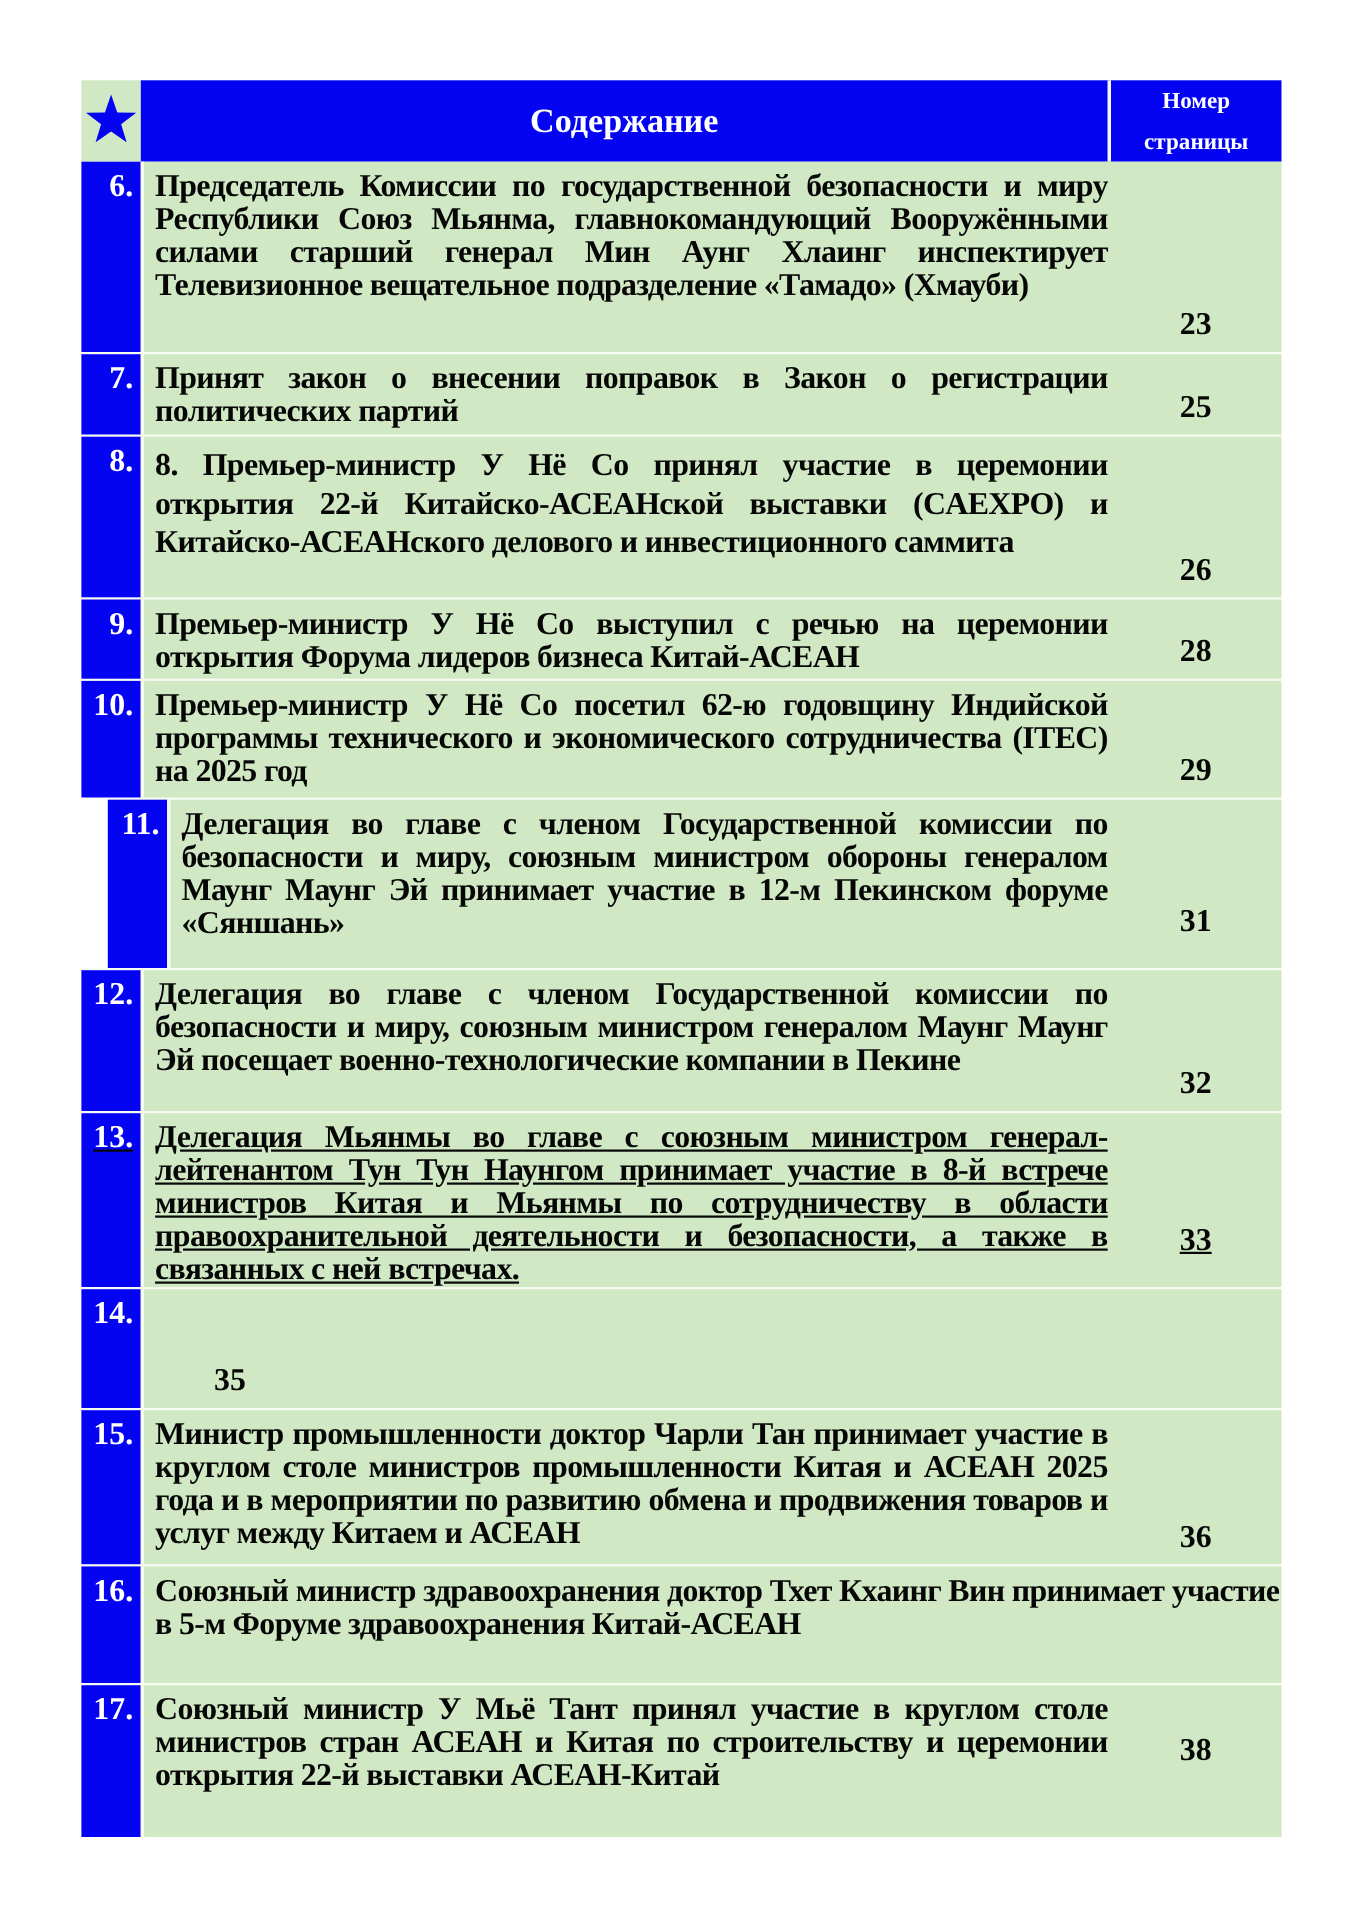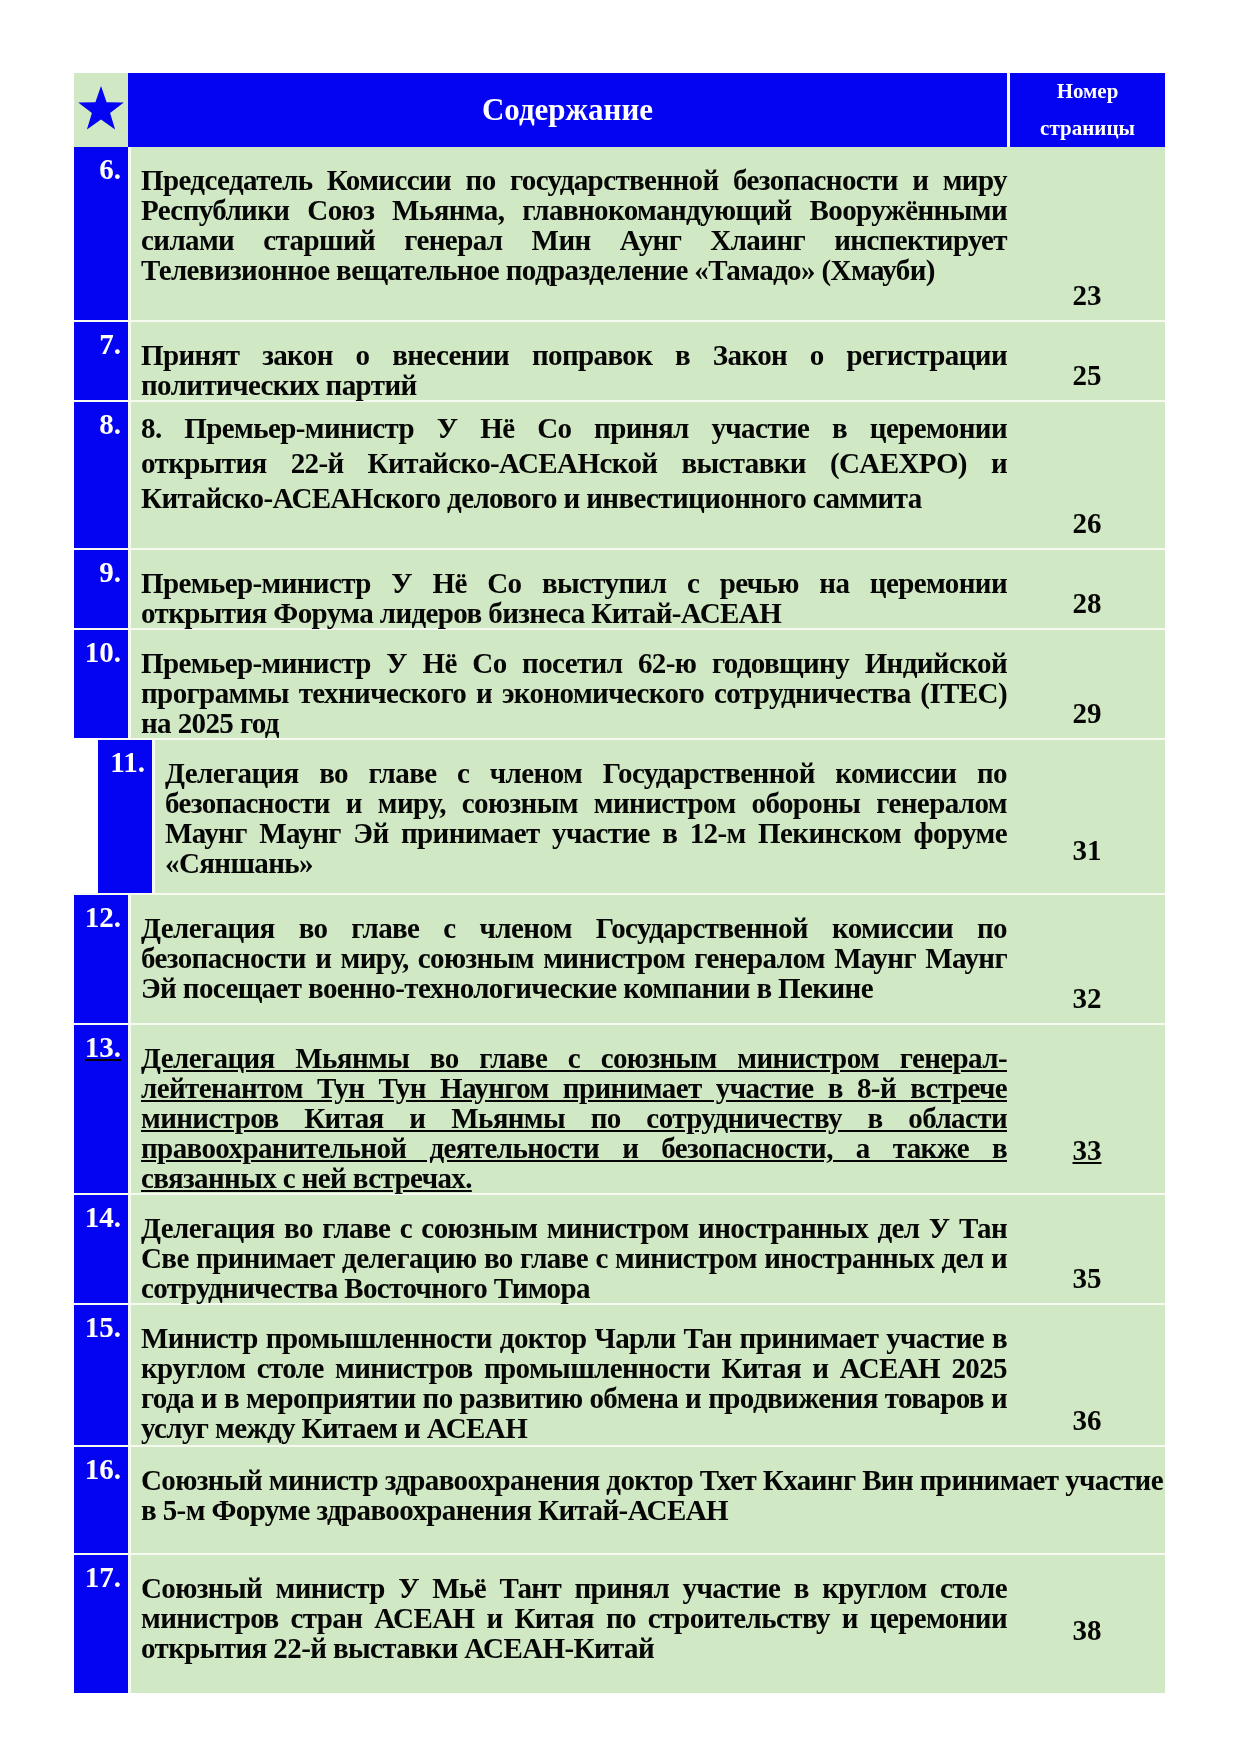--- a/index.html
+++ b/index.html
@@ -46,38 +46,38 @@
   .cell{
     background:var(--green,#d0e8c3);
     border-left:3px solid var(--sep,#f7faf0);
     display:flex;
   }
   .txt{
     flex:1;
     font-size:29px;line-height:30px;
     letter-spacing:-0.6px;
     text-align:justify;
-    padding:18px 2px 0 10px;
+    padding:7px 2px 0 10px;
   }
   .pg{
     width:156px;flex-shrink:0;
     display:flex;align-items:flex-end;justify-content:center;
     font-size:29px;line-height:30px;
     padding-bottom:10px;
   }
   
   .rh-6 {min-height:175px;} .rh-7 {min-height:75px;}  .rh-8 {min-height:148px;}
   .rh-9 {min-height:74px;}  .rh-10{min-height:108px;} .rh-11{min-height:155px;margin-left:24px;}
   .rh-12{min-height:130px;} .rh-13{min-height:160px;text-decoration:underline;} .rh-14{min-height:110px;}
   .rh-15{min-height:142px;} .rh-16{min-height:108px;} .rh-17{min-height:140px;}
   
   .sp-loose .txt{line-height:35px;padding-top:9px;}
   
   .pg-up28 .pg{padding-bottom:28px;}
-  .pg-up44 .pg{padding-bottom:48px;}
+  .pg-up44 .pg{padding-bottom:64px;}
 </style>
 </head>
 <body>
 
 <div class="page">
   <div class="toc">
 
     <div class="hdr">
       <div class="star-cell">
         <svg width="50" height="50" viewBox="0 0 50 50" aria-hidden="true">
@@ -148,21 +148,20 @@
       <div class="num">13.</div>
       <div class="cell">
         <div class="txt">Делегация Мьянмы во главе с союзным министром генерал-лейтенантом Тун Тун Наунгом принимает участие в 8-й встрече министров Китая и Мьянмы по сотрудничеству в области правоохранительной деятельности и безопасности, а также в связанных с ней встречах.</div>
         <div class="pg">33</div>
       </div>
     </div>
 
     <div class="row rh-14">
       <div class="num">14.</div>
       <div class="cell">
-        <div class="txt">Делегация во главе с союзным министром иностранных дел У Тан Све принимает делегацию во главе с министром иностранных дел и сотрудничества Восточного Тимора</div>
         <div class="pg">35</div>
       </div>
     </div>
 
     <div class="row rh-15">
       <div class="num">15.</div>
       <div class="cell">
         <div class="txt">Министр промышленности доктор Чарли Тан принимает участие в круглом столе министров промышленности Китая и АСЕАН 2025 года и в мероприятии по развитию обмена и продвижения товаров и услуг между Китаем и АСЕАН</div>
         <div class="pg">36</div>
       </div>

